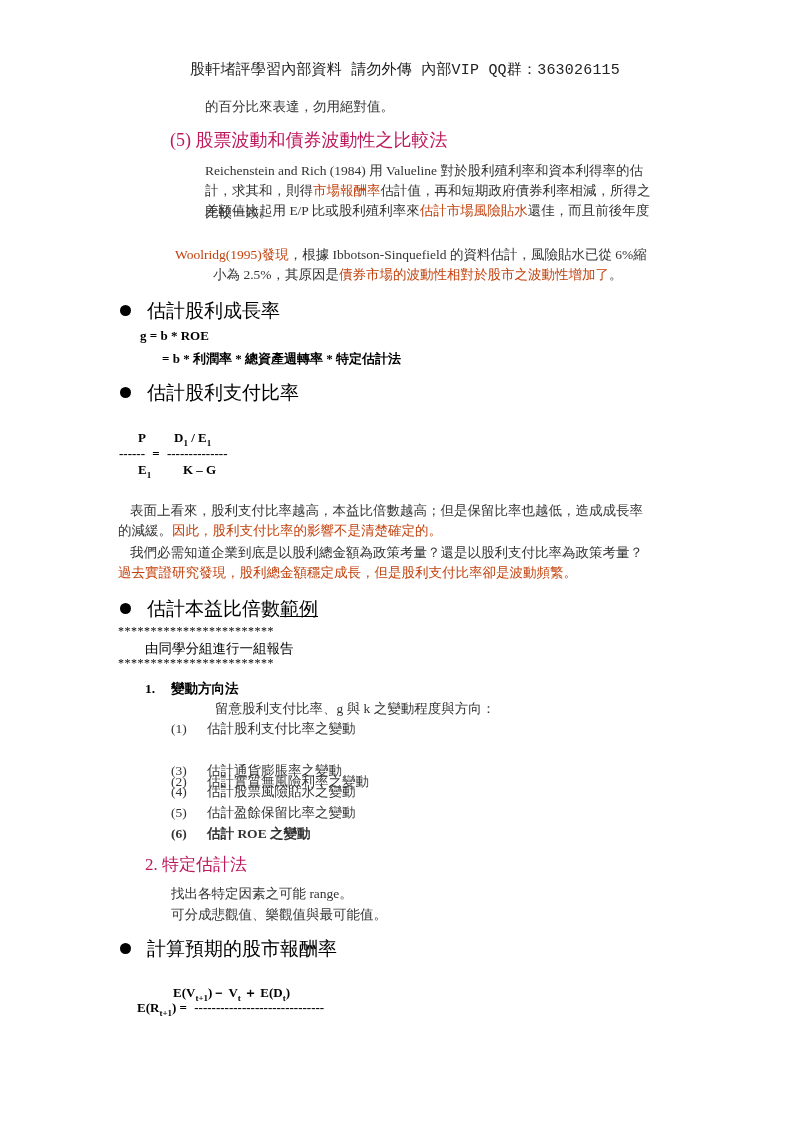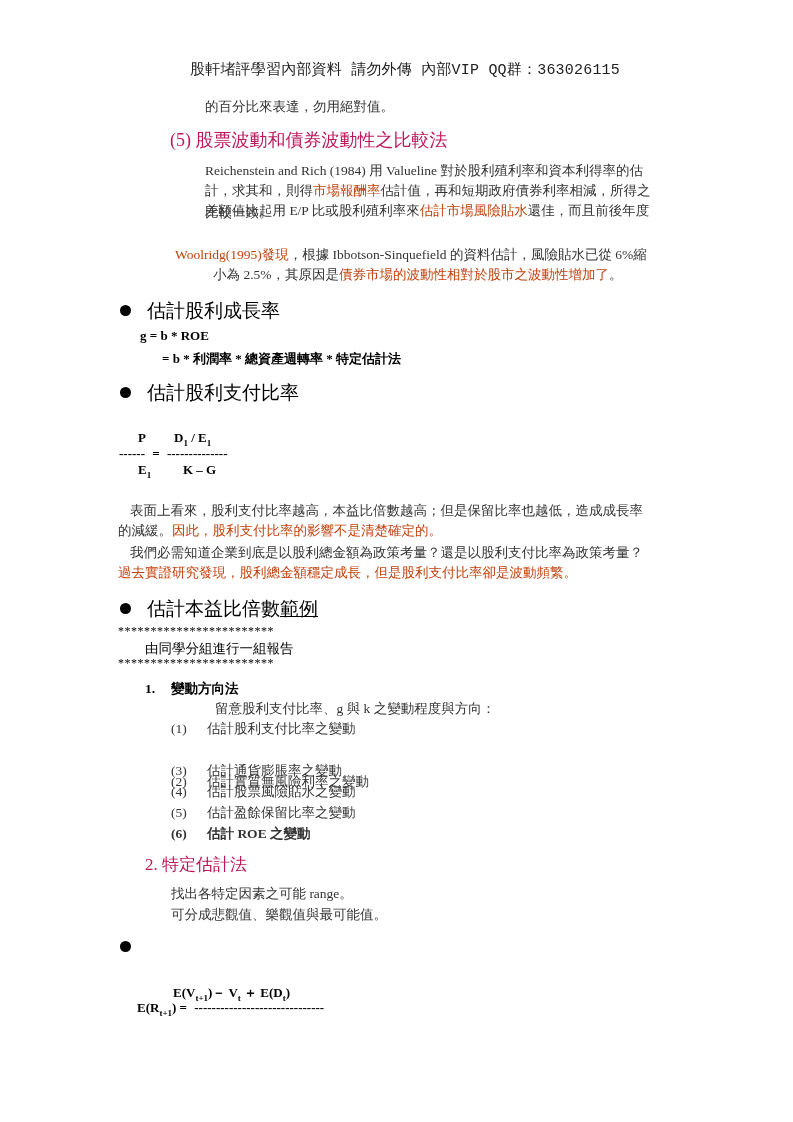--- a/index.html
+++ b/index.html
@@ -93,21 +93,21 @@
 <div class="abs body-text" style="left:171px; top:825px;font-weight:bold;"><span class="item-num">(6)</span><span>估計 ROE 之變動</span></div>
 
 <div class="abs h-sub" style="left:145px; top:853px; font-size:17px;">
   <span>2.</span>
   <span>特定估計法</span>
 </div>
 <div class="abs body-text" style="left:171px; top:885px;">找出各特定因素之可能 range。</div>
 <div class="abs body-text" style="left:171px; top:906px;">可分成悲觀值、樂觀值與最可能值。</div>
 
 <div class="abs h-bullet" style="left:120px; top:936px;">
-  <span class="bullet"></span>
+  <span class="bullet"></span><span>計算預期的股市報酬率</span>
 </div>
 
 <div class="abs formula" style="left:173px; top:984px;">
   <span>E(V</span><sub>t+1</sub><span>)－ V</span><sub>t</sub><span> ＋ E(D</span><sub>t</sub><span>)</span>
 </div>
 <div class="abs formula" style="left:137px; top:1000px;">
   <span>E(R</span><sub>t+1</sub><span>) =</span>
   <span style="margin-left:4px;">------------------------------</span>
 </div>
 

